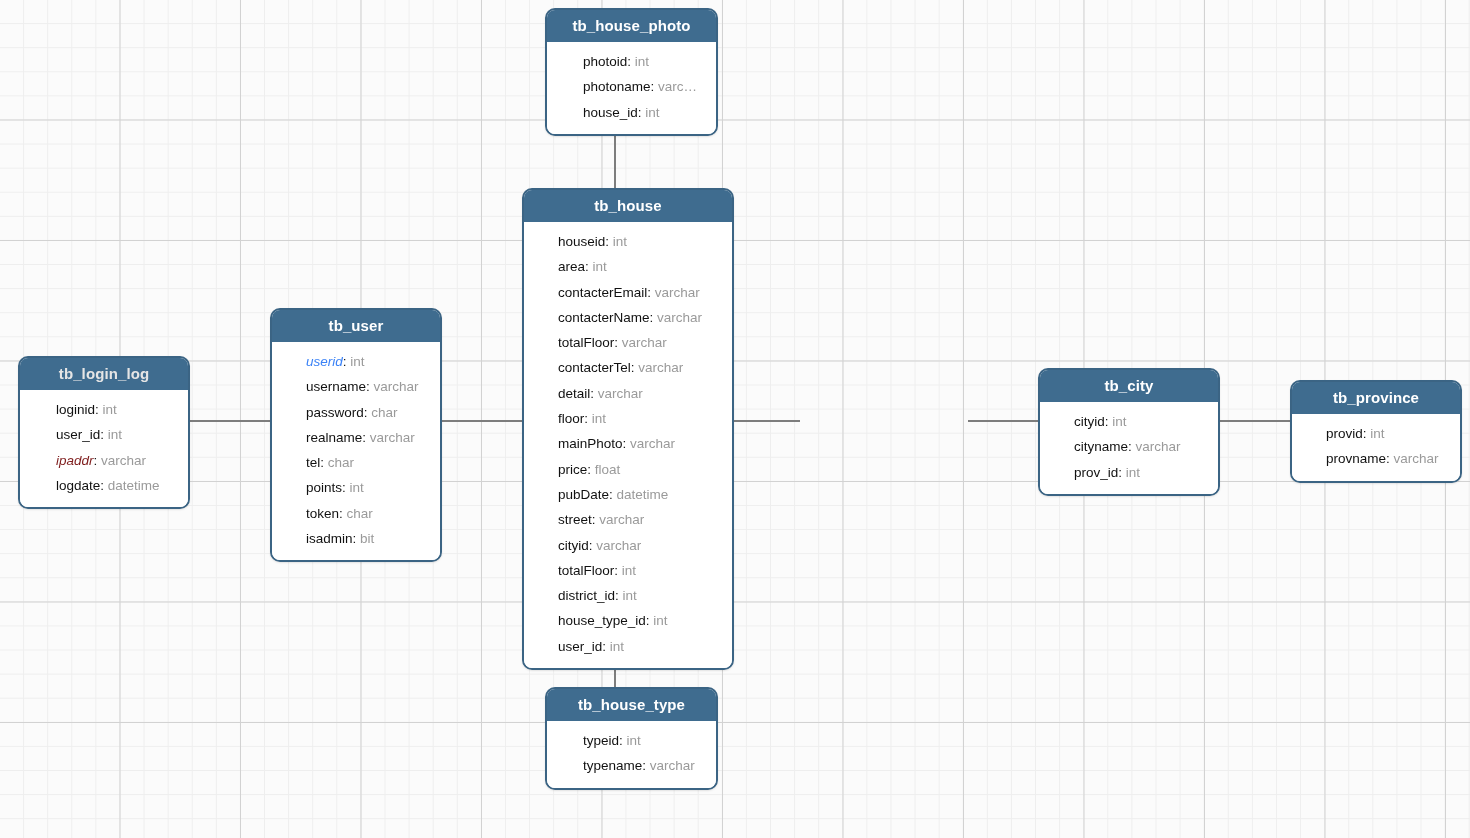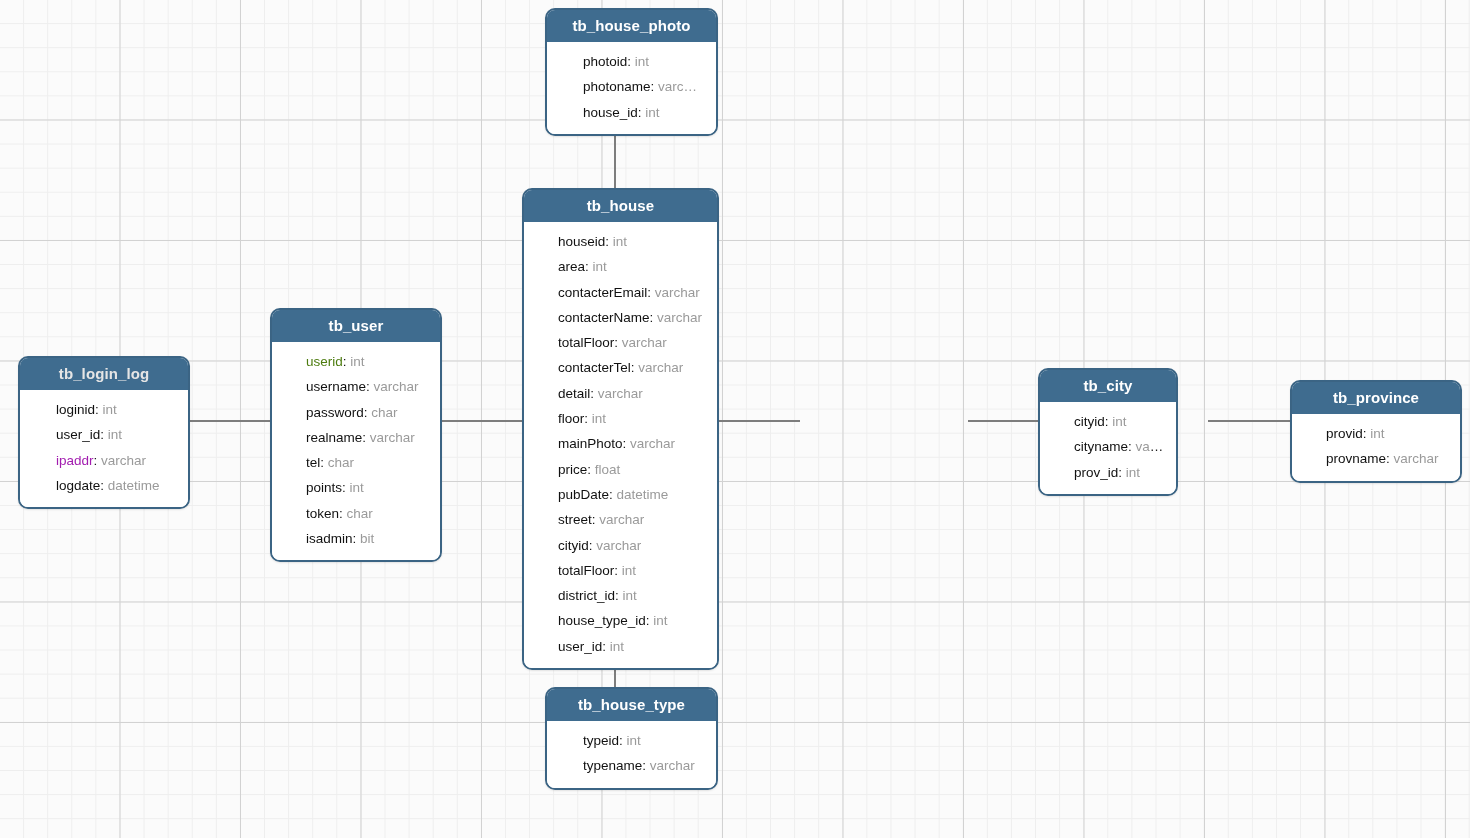--- a/index.html
+++ b/index.html
@@ -96,21 +96,21 @@
     <div class="conn h" data-name="connector-district-to-city" style="left: 968px; top: 420px; width: 72px; background: rgb(125, 125, 125);"></div>
     <div class="conn h" data-name="connector-city-to-province" style="left: 1208px; top: 420px; width: 84px; background: rgb(125, 125, 125);"></div>
     <div class="entity" data-name="entity-tb_house_photo" style="left: 545px; top: 8px; width: 173px; border-color: rgb(59, 100, 132); background: rgb(255, 255, 255);">
       <div class="entity-header" data-name="entity-title-tb_house_photo" style="background: rgb(63, 108, 143); color: rgb(255, 255, 255);">tb_house_photo</div>
       <div class="entity-body" data-name="entity-fields-tb_house_photo">
         <div class="field" data-name="field-row"><span class="fname" data-name="field-name" style="color: rgb(17, 17, 17);">photoid</span><span class="fsep" data-name="field-separator">: </span><span class="ftype" data-name="field-type" style="color: rgb(154, 154, 154);">int</span></div>
         <div class="field" data-name="field-row"><span class="fname" data-name="field-name" style="color: rgb(17, 17, 17);">photoname</span><span class="fsep" data-name="field-separator">: </span><span class="ftype" data-name="field-type" style="color: rgb(154, 154, 154);">varc…</span></div>
         <div class="field" data-name="field-row"><span class="fname" data-name="field-name" style="color: rgb(17, 17, 17);">house_id</span><span class="fsep" data-name="field-separator">: </span><span class="ftype" data-name="field-type" style="color: rgb(154, 154, 154);">int</span></div>
       </div>
     </div>
-    <div class="entity" data-name="entity-tb_house" style="left: 522px; top: 188px; width: 197px; border-color: rgb(59, 100, 132); background: rgb(255, 255, 255);">
+    <div class="entity" data-name="entity-tb_house" style="left: 522px; top: 188px; width: 212px; border-color: rgb(59, 100, 132); background: rgb(255, 255, 255);">
       <div class="entity-header" data-name="entity-title-tb_house" style="background: rgb(63, 108, 143); color: rgb(255, 255, 255);">tb_house</div>
       <div class="entity-body" data-name="entity-fields-tb_house">
         <div class="field" data-name="field-row"><span class="fname" data-name="field-name" style="color: rgb(17, 17, 17);">houseid</span><span class="fsep" data-name="field-separator">: </span><span class="ftype" data-name="field-type" style="color: rgb(154, 154, 154);">int</span></div>
         <div class="field" data-name="field-row"><span class="fname" data-name="field-name" style="color: rgb(17, 17, 17);">area</span><span class="fsep" data-name="field-separator">: </span><span class="ftype" data-name="field-type" style="color: rgb(154, 154, 154);">int</span></div>
         <div class="field" data-name="field-row"><span class="fname" data-name="field-name" style="color: rgb(17, 17, 17);">contacterEmail</span><span class="fsep" data-name="field-separator">: </span><span class="ftype" data-name="field-type" style="color: rgb(154, 154, 154);">varchar</span></div>
         <div class="field" data-name="field-row"><span class="fname" data-name="field-name" style="color: rgb(17, 17, 17);">contacterName</span><span class="fsep" data-name="field-separator">: </span><span class="ftype" data-name="field-type" style="color: rgb(154, 154, 154);">varchar</span></div>
         <div class="field" data-name="field-row"><span class="fname" data-name="field-name" style="color: rgb(17, 17, 17);">totalFloor</span><span class="fsep" data-name="field-separator">: </span><span class="ftype" data-name="field-type" style="color: rgb(154, 154, 154);">varchar</span></div>
         <div class="field" data-name="field-row"><span class="fname" data-name="field-name" style="color: rgb(17, 17, 17);">contacterTel</span><span class="fsep" data-name="field-separator">: </span><span class="ftype" data-name="field-type" style="color: rgb(154, 154, 154);">varchar</span></div>
         <div class="field" data-name="field-row"><span class="fname" data-name="field-name" style="color: rgb(17, 17, 17);">detail</span><span class="fsep" data-name="field-separator">: </span><span class="ftype" data-name="field-type" style="color: rgb(154, 154, 154);">varchar</span></div>
         <div class="field" data-name="field-row"><span class="fname" data-name="field-name" style="color: rgb(17, 17, 17);">floor</span><span class="fsep" data-name="field-separator">: </span><span class="ftype" data-name="field-type" style="color: rgb(154, 154, 154);">int</span></div>
@@ -121,40 +121,40 @@
         <div class="field" data-name="field-row"><span class="fname" data-name="field-name" style="color: rgb(17, 17, 17);">cityid</span><span class="fsep" data-name="field-separator">: </span><span class="ftype" data-name="field-type" style="color: rgb(154, 154, 154);">varchar</span></div>
         <div class="field" data-name="field-row"><span class="fname" data-name="field-name" style="color: rgb(17, 17, 17);">totalFloor</span><span class="fsep" data-name="field-separator">: </span><span class="ftype" data-name="field-type" style="color: rgb(154, 154, 154);">int</span></div>
         <div class="field" data-name="field-row"><span class="fname" data-name="field-name" style="color: rgb(17, 17, 17);">district_id</span><span class="fsep" data-name="field-separator">: </span><span class="ftype" data-name="field-type" style="color: rgb(154, 154, 154);">int</span></div>
         <div class="field" data-name="field-row"><span class="fname" data-name="field-name" style="color: rgb(17, 17, 17);">house_type_id</span><span class="fsep" data-name="field-separator">: </span><span class="ftype" data-name="field-type" style="color: rgb(154, 154, 154);">int</span></div>
         <div class="field" data-name="field-row"><span class="fname" data-name="field-name" style="color: rgb(17, 17, 17);">user_id</span><span class="fsep" data-name="field-separator">: </span><span class="ftype" data-name="field-type" style="color: rgb(154, 154, 154);">int</span></div>
       </div>
     </div>
     <div class="entity" data-name="entity-tb_user" style="left: 270px; top: 308px; width: 172px; border-color: rgb(59, 100, 132); background: rgb(255, 255, 255);">
       <div class="entity-header" data-name="entity-title-tb_user" style="background: rgb(63, 108, 143); color: rgb(255, 255, 255);">tb_user</div>
       <div class="entity-body" data-name="entity-fields-tb_user">
-        <div class="field" data-name="field-row"><span class="fname" data-name="field-name" style="color: #4d7c0f;">userid</span><span class="fsep" data-name="field-separator">: </span><span class="ftype" data-name="field-type" style="color: rgb(154, 154, 154);">int</span></div>
+        <div class="field" data-name="field-row"><span class="fname" data-name="field-name" style="color: #3b82f6; font-style: italic;">userid</span><span class="fsep" data-name="field-separator">: </span><span class="ftype" data-name="field-type" style="color: rgb(154, 154, 154);">int</span></div>
         <div class="field" data-name="field-row"><span class="fname" data-name="field-name" style="color: rgb(17, 17, 17);">username</span><span class="fsep" data-name="field-separator">: </span><span class="ftype" data-name="field-type" style="color: rgb(154, 154, 154);">varchar</span></div>
         <div class="field" data-name="field-row"><span class="fname" data-name="field-name" style="color: rgb(17, 17, 17);">password</span><span class="fsep" data-name="field-separator">: </span><span class="ftype" data-name="field-type" style="color: rgb(154, 154, 154);">char</span></div>
         <div class="field" data-name="field-row"><span class="fname" data-name="field-name" style="color: rgb(17, 17, 17);">realname</span><span class="fsep" data-name="field-separator">: </span><span class="ftype" data-name="field-type" style="color: rgb(154, 154, 154);">varchar</span></div>
         <div class="field" data-name="field-row"><span class="fname" data-name="field-name" style="color: rgb(17, 17, 17);">tel</span><span class="fsep" data-name="field-separator">: </span><span class="ftype" data-name="field-type" style="color: rgb(154, 154, 154);">char</span></div>
         <div class="field" data-name="field-row"><span class="fname" data-name="field-name" style="color: rgb(17, 17, 17);">points</span><span class="fsep" data-name="field-separator">: </span><span class="ftype" data-name="field-type" style="color: rgb(154, 154, 154);">int</span></div>
         <div class="field" data-name="field-row"><span class="fname" data-name="field-name" style="color: rgb(17, 17, 17);">token</span><span class="fsep" data-name="field-separator">: </span><span class="ftype" data-name="field-type" style="color: rgb(154, 154, 154);">char</span></div>
         <div class="field" data-name="field-row"><span class="fname" data-name="field-name" style="color: rgb(17, 17, 17);">isadmin</span><span class="fsep" data-name="field-separator">: </span><span class="ftype" data-name="field-type" style="color: rgb(154, 154, 154);">bit</span></div>
       </div>
     </div>
     <div class="entity" data-name="entity-tb_login_log" style="left: 18px; top: 356px; width: 172px; border-color: rgb(59, 100, 132); background: rgb(255, 255, 255);">
       <div class="entity-header" data-name="entity-title-tb_login_log" style="background: rgb(63, 108, 143); color: #e5e5e5;">tb_login_log</div>
       <div class="entity-body" data-name="entity-fields-tb_login_log">
         <div class="field" data-name="field-row"><span class="fname" data-name="field-name" style="color: rgb(17, 17, 17);">loginid</span><span class="fsep" data-name="field-separator">: </span><span class="ftype" data-name="field-type" style="color: rgb(154, 154, 154);">int</span></div>
         <div class="field" data-name="field-row"><span class="fname" data-name="field-name" style="color: rgb(17, 17, 17);">user_id</span><span class="fsep" data-name="field-separator">: </span><span class="ftype" data-name="field-type" style="color: rgb(154, 154, 154);">int</span></div>
-        <div class="field" data-name="field-row"><span class="fname" data-name="field-name" style="color: #a21caf;">ipaddr</span><span class="fsep" data-name="field-separator">: </span><span class="ftype" data-name="field-type" style="color: rgb(154, 154, 154);">varchar</span></div>
+        <div class="field" data-name="field-row"><span class="fname" data-name="field-name" style="color: #7f1d1d; font-style: italic;">ipaddr</span><span class="fsep" data-name="field-separator">: </span><span class="ftype" data-name="field-type" style="color: rgb(154, 154, 154);">varchar</span></div>
         <div class="field" data-name="field-row"><span class="fname" data-name="field-name" style="color: rgb(17, 17, 17);">logdate</span><span class="fsep" data-name="field-separator">: </span><span class="ftype" data-name="field-type" style="color: rgb(154, 154, 154);">datetime</span></div>
       </div>
     </div>
-    <div class="entity" data-name="entity-tb_city" style="left: 1038px; top: 368px; width: 140px; border-color: rgb(59, 100, 132); background: rgb(255, 255, 255);">
+    <div class="entity" data-name="entity-tb_city" style="left: 1038px; top: 368px; width: 182px; border-color: rgb(59, 100, 132); background: rgb(255, 255, 255);">
       <div class="entity-header" data-name="entity-title-tb_city" style="background: rgb(63, 108, 143); color: rgb(255, 255, 255);">tb_city</div>
       <div class="entity-body" data-name="entity-fields-tb_city">
         <div class="field" data-name="field-row"><span class="fname" data-name="field-name" style="color: rgb(17, 17, 17);">cityid</span><span class="fsep" data-name="field-separator">: </span><span class="ftype" data-name="field-type" style="color: rgb(154, 154, 154);">int</span></div>
         <div class="field" data-name="field-row"><span class="fname" data-name="field-name" style="color: rgb(17, 17, 17);">cityname</span><span class="fsep" data-name="field-separator">: </span><span class="ftype" data-name="field-type" style="color: rgb(154, 154, 154);">varchar</span></div>
         <div class="field" data-name="field-row"><span class="fname" data-name="field-name" style="color: rgb(17, 17, 17);">prov_id</span><span class="fsep" data-name="field-separator">: </span><span class="ftype" data-name="field-type" style="color: rgb(154, 154, 154);">int</span></div>
       </div>
     </div>
     <div class="entity" data-name="entity-tb_province" style="left: 1290px; top: 380px; width: 172px; border-color: rgb(59, 100, 132); background: rgb(255, 255, 255);">
       <div class="entity-header" data-name="entity-title-tb_province" style="background: rgb(63, 108, 143); color: rgb(255, 255, 255);">tb_province</div>
       <div class="entity-body" data-name="entity-fields-tb_province">

